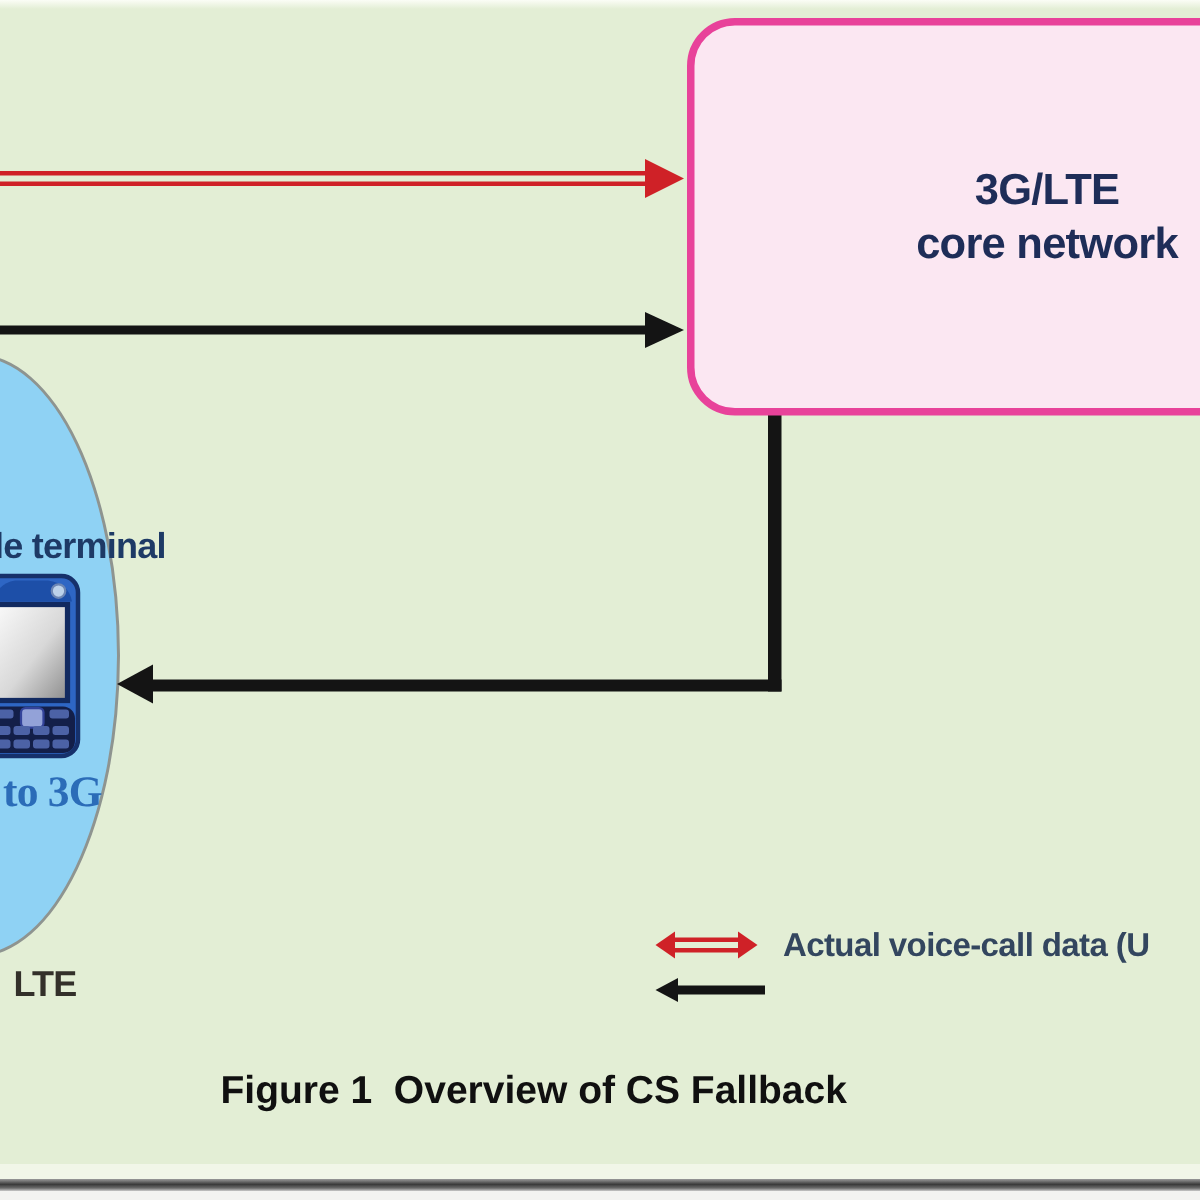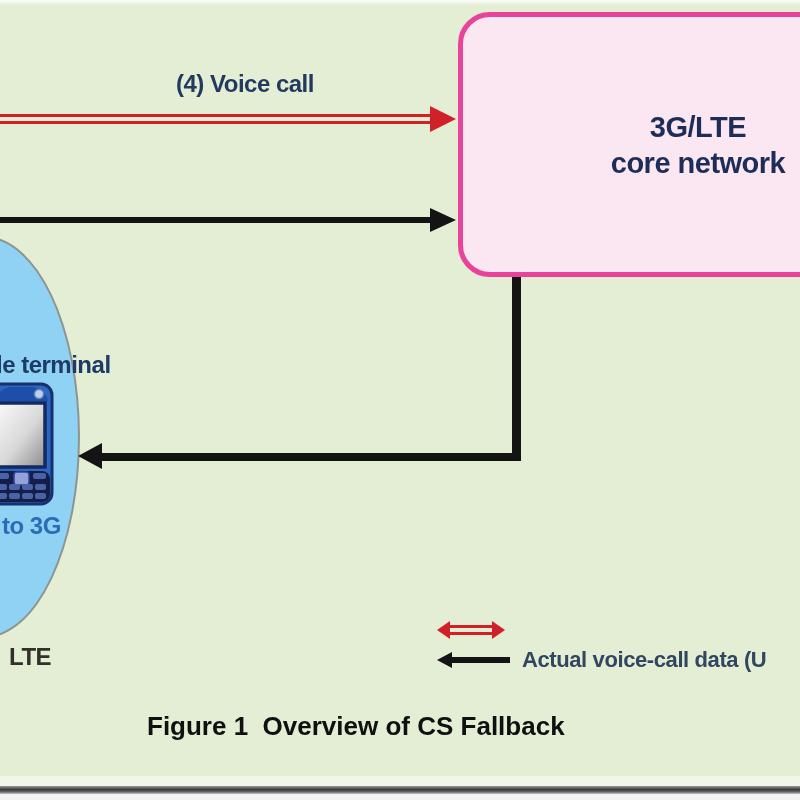--- a/index.html
+++ b/index.html
@@ -77,21 +77,21 @@
     border-top:3px solid var(--red);border-bottom:3px solid var(--red);}
   .leg-red .head-r{position:absolute;right:0;top:0;width:0;height:0;
     border-top:9px solid transparent;border-bottom:9px solid transparent;
     border-left:13px solid var(--red);}
   .leg-blk{left:437px;top:652px;width:73px;height:16px;}
   .leg-blk .head-l{position:absolute;left:0;top:0;width:0;height:0;
     border-top:8px solid transparent;border-bottom:8px solid transparent;
     border-right:15px solid var(--black);}
   .leg-blk .shaft{position:absolute;left:14px;top:5px;width:59px;height:6px;background:var(--black);}
   .leg-txt{color:var(--legendtxt);font-weight:bold;font-size:22px;
-    white-space:nowrap;letter-spacing:-0.4px;margin-top:30px;}
+    white-space:nowrap;letter-spacing:-0.4px;}
 
   .fig-title{color:var(--title);font-size:26px;font-weight:bold;white-space:pre;}
 </style>
 </head>
 <body>
 
 <div id="screen">
 
   <div class="abs top-edge"></div>
 
@@ -120,25 +120,24 @@
       <rect x="21" y="103" width="11" height="6" rx="2" fill="#4c62a6"></rect>
       <rect x="34" y="103" width="11" height="6" rx="2" fill="#4c62a6"></rect>
       <rect x="47" y="103" width="11" height="6" rx="2" fill="#4c62a6"></rect>
       <rect x="8" y="112" width="11" height="6" rx="2" fill="#4c62a6"></rect>
       <rect x="21" y="112" width="11" height="6" rx="2" fill="#4c62a6"></rect>
       <rect x="34" y="112" width="11" height="6" rx="2" fill="#4c62a6"></rect>
       <rect x="47" y="112" width="11" height="6" rx="2" fill="#4c62a6"></rect>
     </svg>
   </div>
 
-  <div class="abs lbl" style="left:2px;top:512px;font-size:24px;color:var(--fallback);">to 3G</div>
+  <div class="abs lbl" style="left:2px;top:512px;font-size:29px;color:var(--fallback);font-family:Liberation Serif, serif;">to 3G</div>
 
   <div class="abs lbl" style="left:9px;top:643px;font-size:24px;color:var(--lte);">LTE</div>
 
-  <div class="abs lbl" style="left:176px;top:70px;font-size:24px;">(4) Voice call</div>
   <div class="abs red-arrow">
     <div class="red-shaft"></div>
     <div class="red-head"></div>
   </div>
 
   <div class="abs blk-arrow">
     <div class="blk-shaft"></div>
     <div class="blk-head"></div>
   </div>
 

